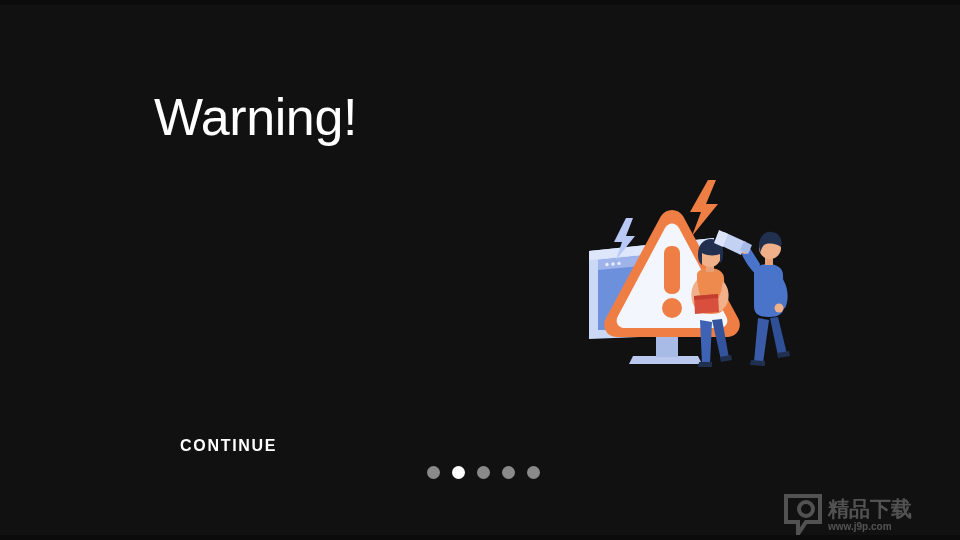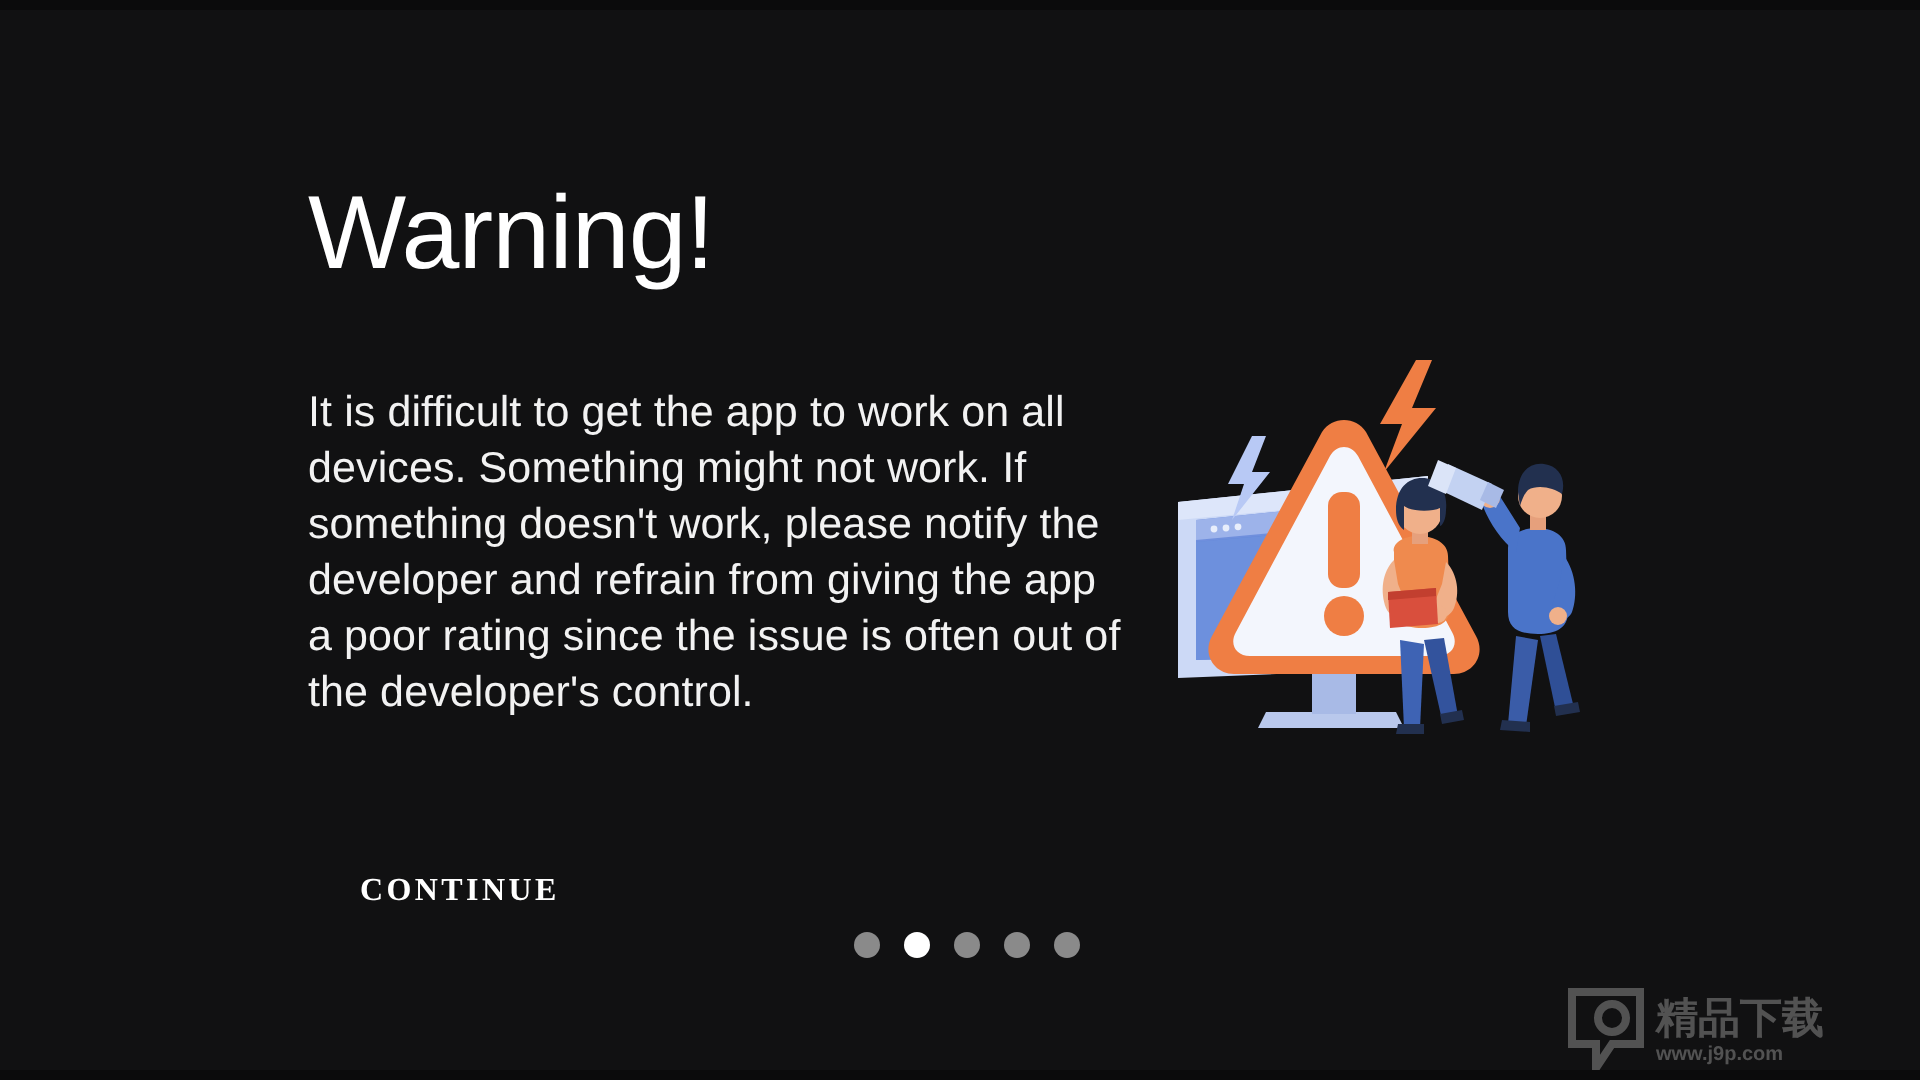--- a/index.html
+++ b/index.html
@@ -65,21 +65,21 @@
     top: 437px;
     left: 26px;
     font-size: 16px;
     font-weight: 700;
     letter-spacing: 1.7px;
     color: #ffffff;
     background: transparent;
     border: none;
     padding: 0;
     cursor: pointer;
-    font-family: Liberation Serif, serif;
+    font-family: Liberation Sans, sans-serif;
     text-align: right;
   }
 
   
   #dots {
     position: absolute;
     left: 427px;
     top: 466px;
     display: flex;
     gap: 12px;
@@ -126,21 +126,20 @@
 <body>
 
 <div id="screen" style="background: rgb(17, 17, 18);">
 
   <div class="letterbox top"></div>
 
   <div id="content">
 
     <h1 id="title">Warning!</h1>
 
-    <p id="body-text">It is difficult to get the app to work on all devices. Something might not work. If something doesn't work, please notify the developer and refrain from giving the app a poor rating since the issue is often out of the developer's control.</p>
 
     <button id="continue-button">CONTINUE</button>
   </div>
 
   <div id="dots">
     <span class="dot" style="background: rgb(138, 138, 138);"></span>
     <span class="dot active" style="background: rgb(255, 255, 255);"></span>
     <span class="dot" style="background: rgb(138, 138, 138);"></span>
     <span class="dot" style="background: rgb(138, 138, 138);"></span>
     <span class="dot" style="background: rgb(138, 138, 138);"></span>

